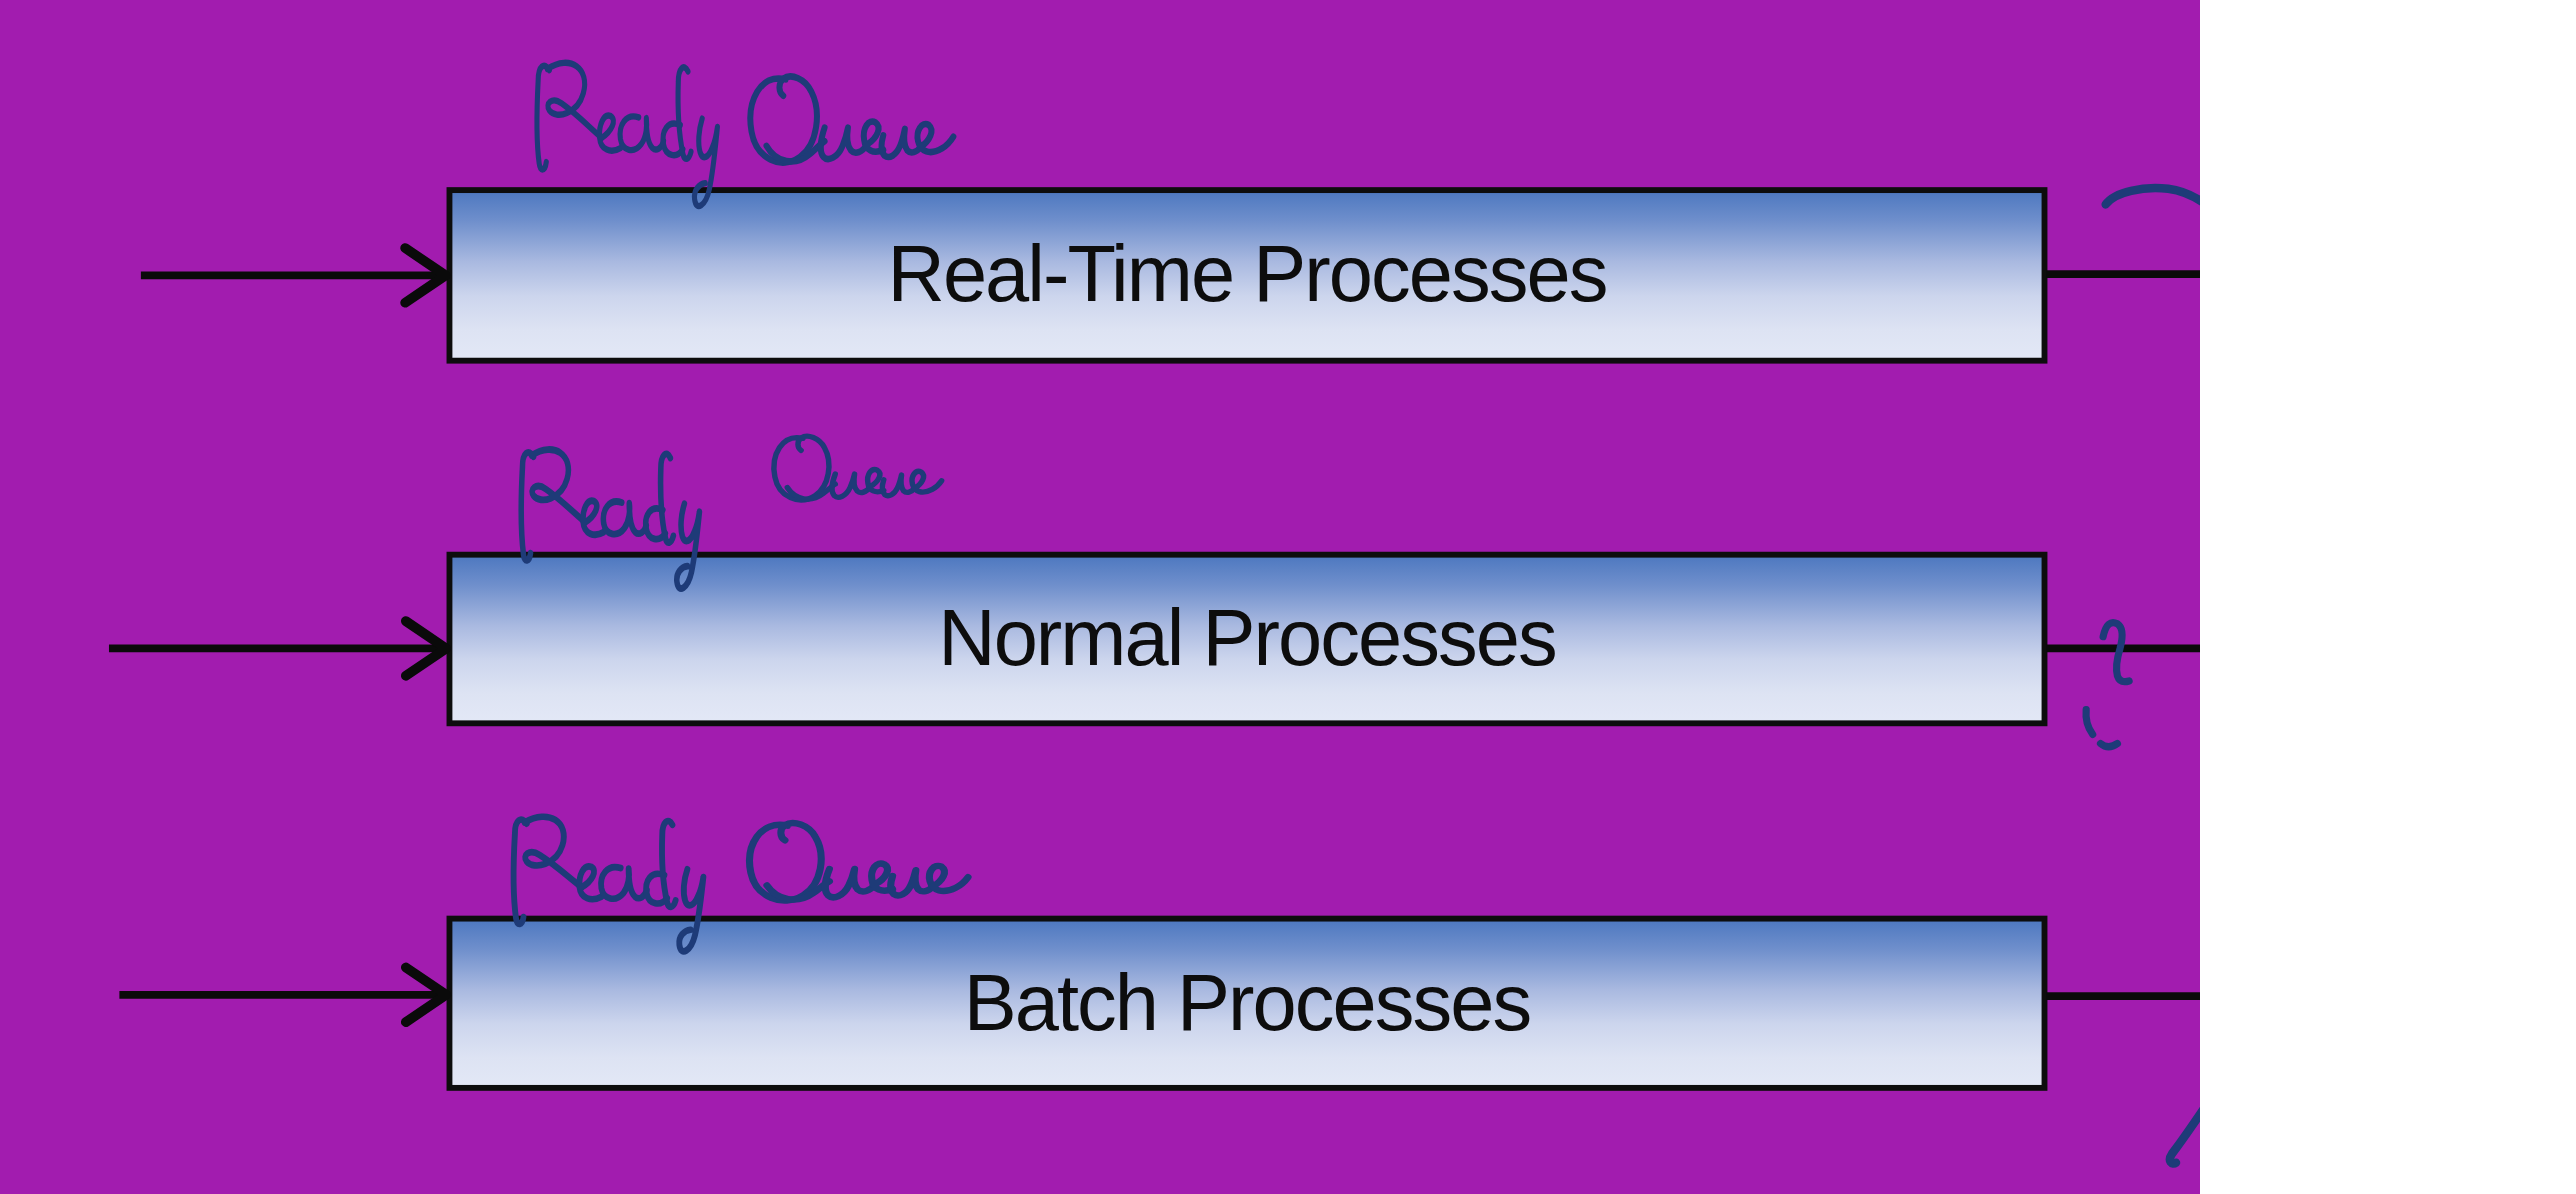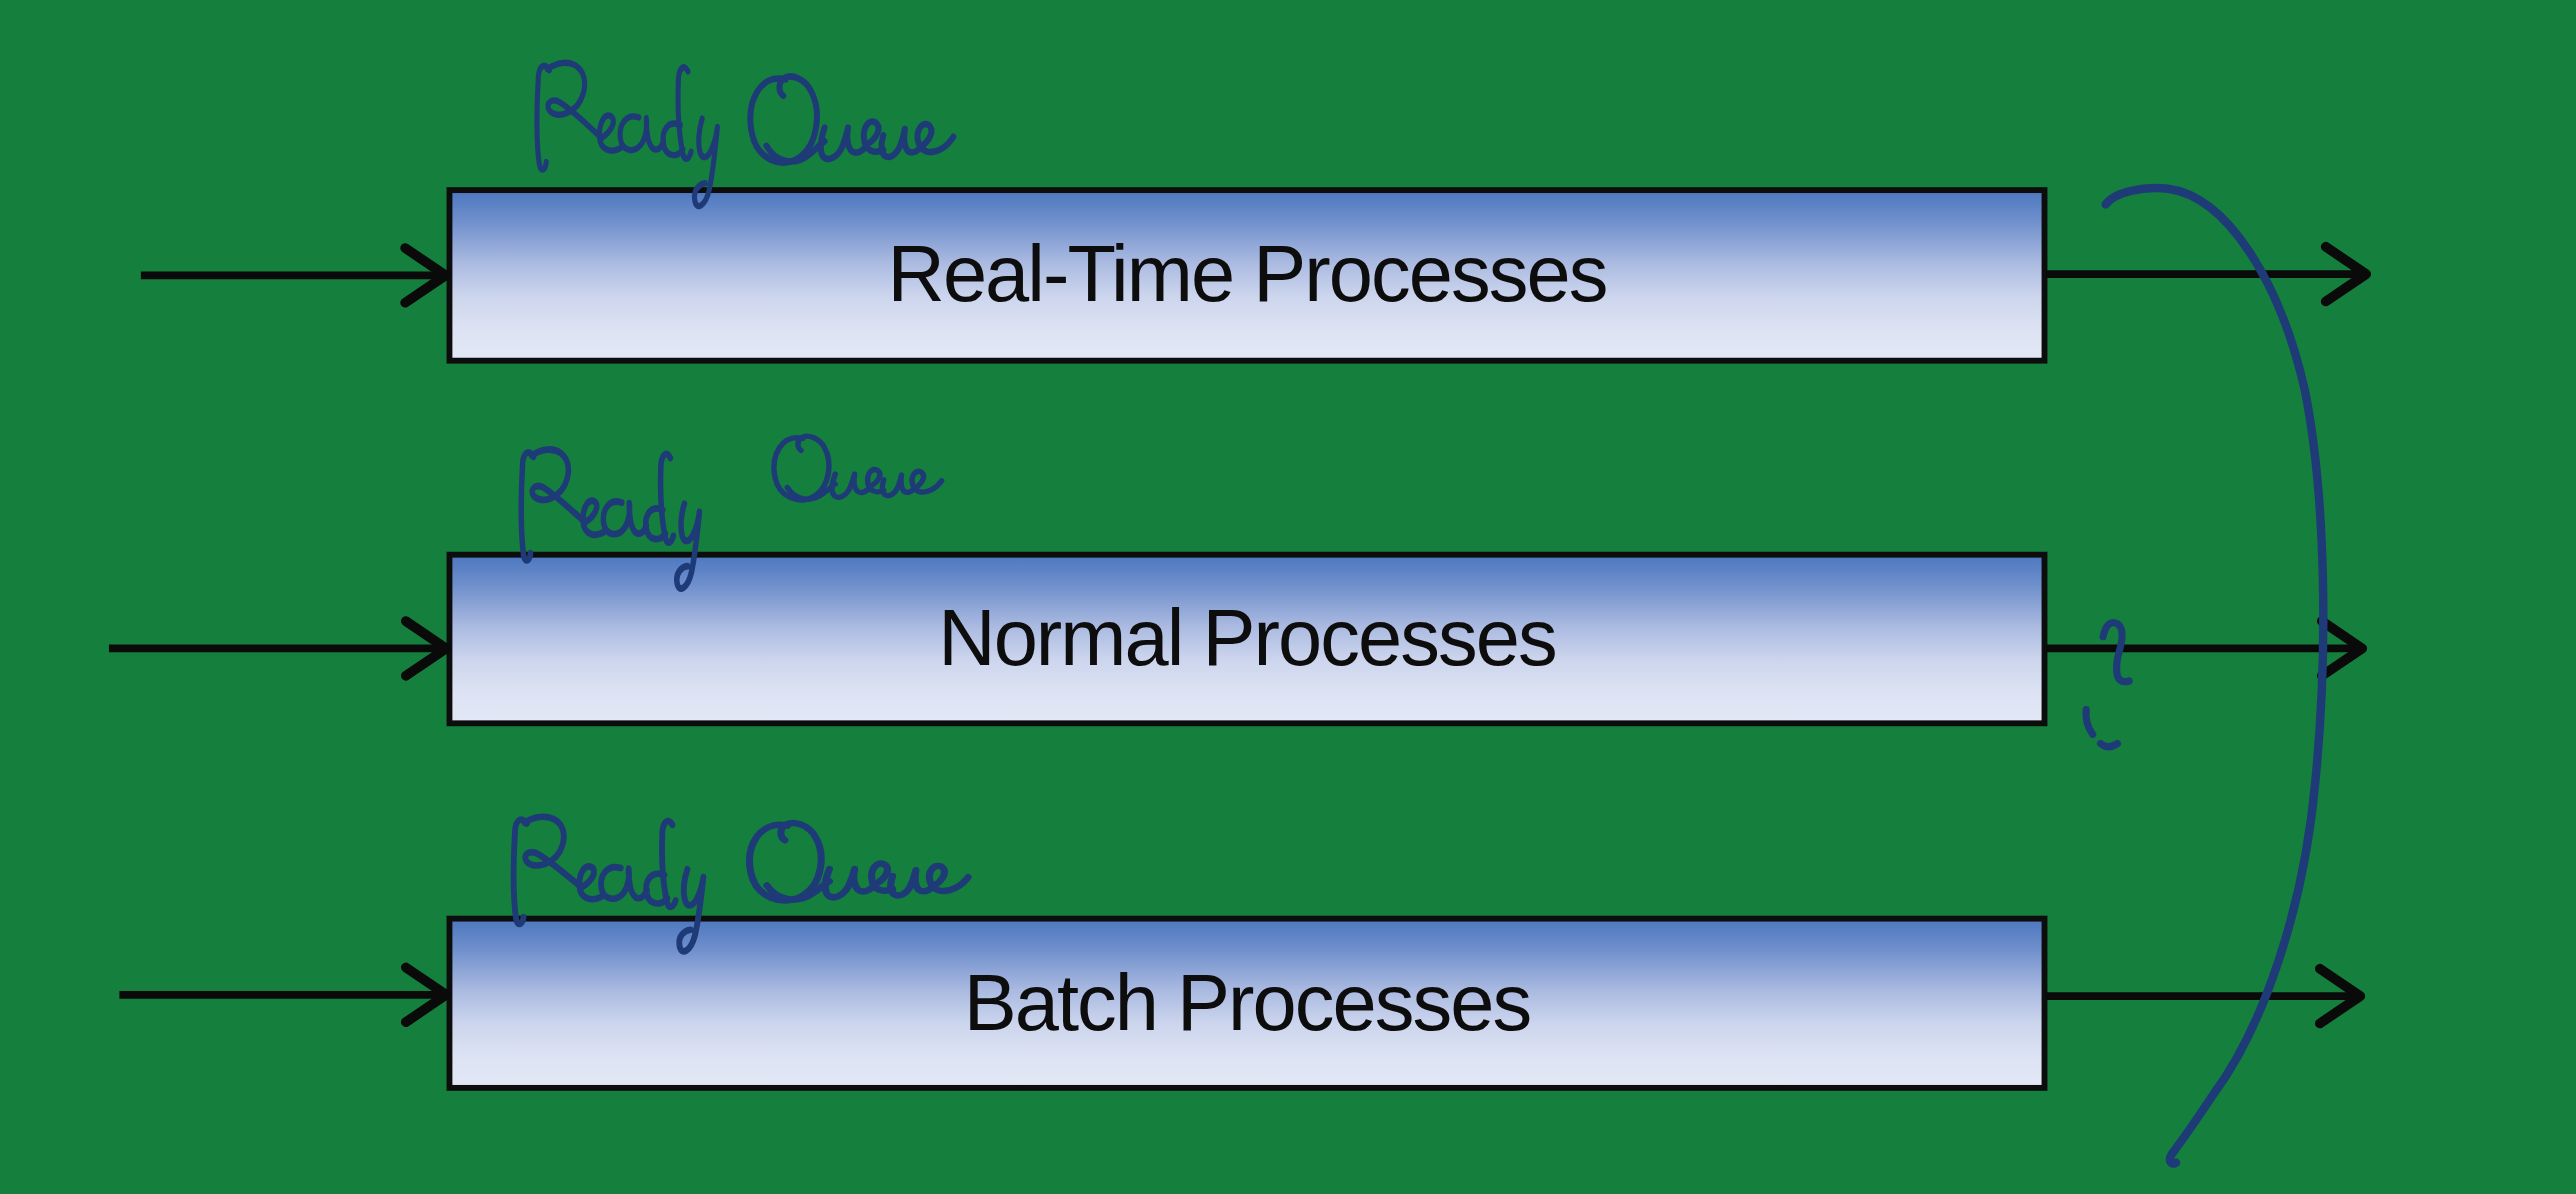--- a/index.html
+++ b/index.html
@@ -2,23 +2,23 @@
 <html style="font-size:10.4px"><head>
 <meta charset="utf-8">
 <style>
   html, body {
     margin: 0;
     padding: 0;
     background: #ffffff;
   }
   .stage {
     position: relative;
-    width: 2576px;
+    width: 2200px;
     height: 1194px;
-    background: #15803d;
+    background: #a21caf;
     overflow: hidden;
     font-family: "Liberation Sans", sans-serif;
   }
   svg { display: block; }
   .box-label {
     font-family: "Liberation Sans", sans-serif;
     font-size: 122px;
     letter-spacing: -3px;
     fill: #0d0d0d;
   }

